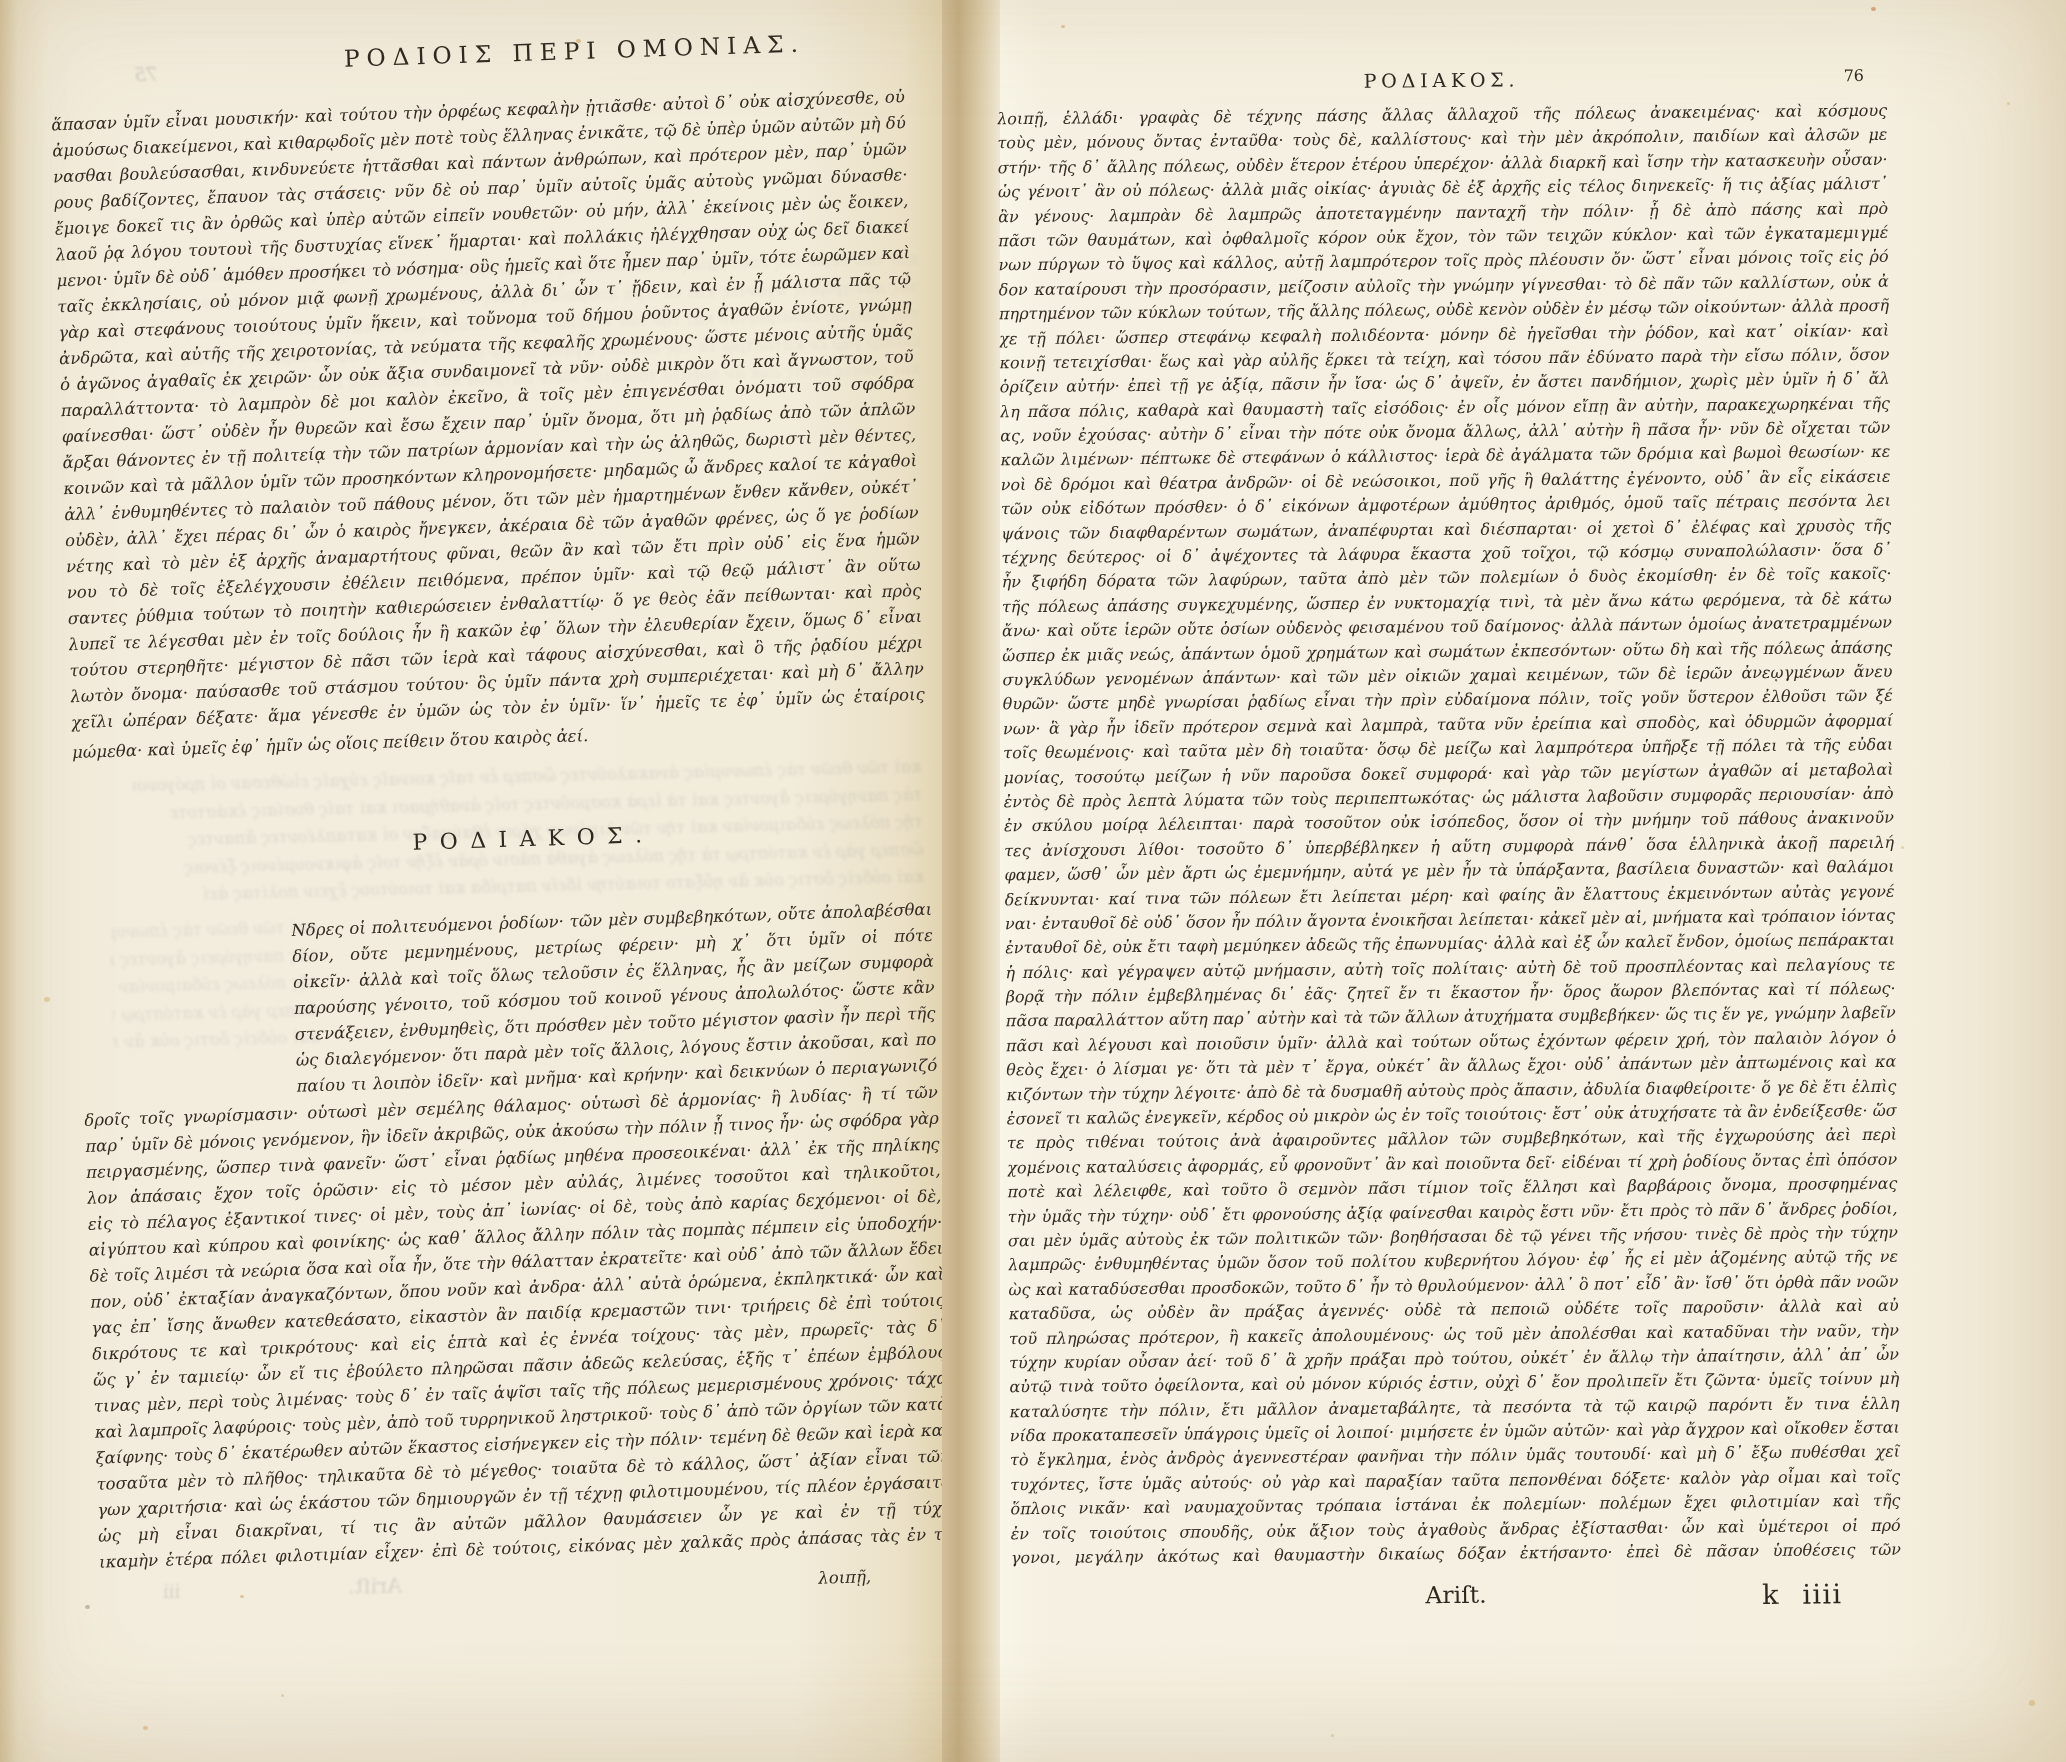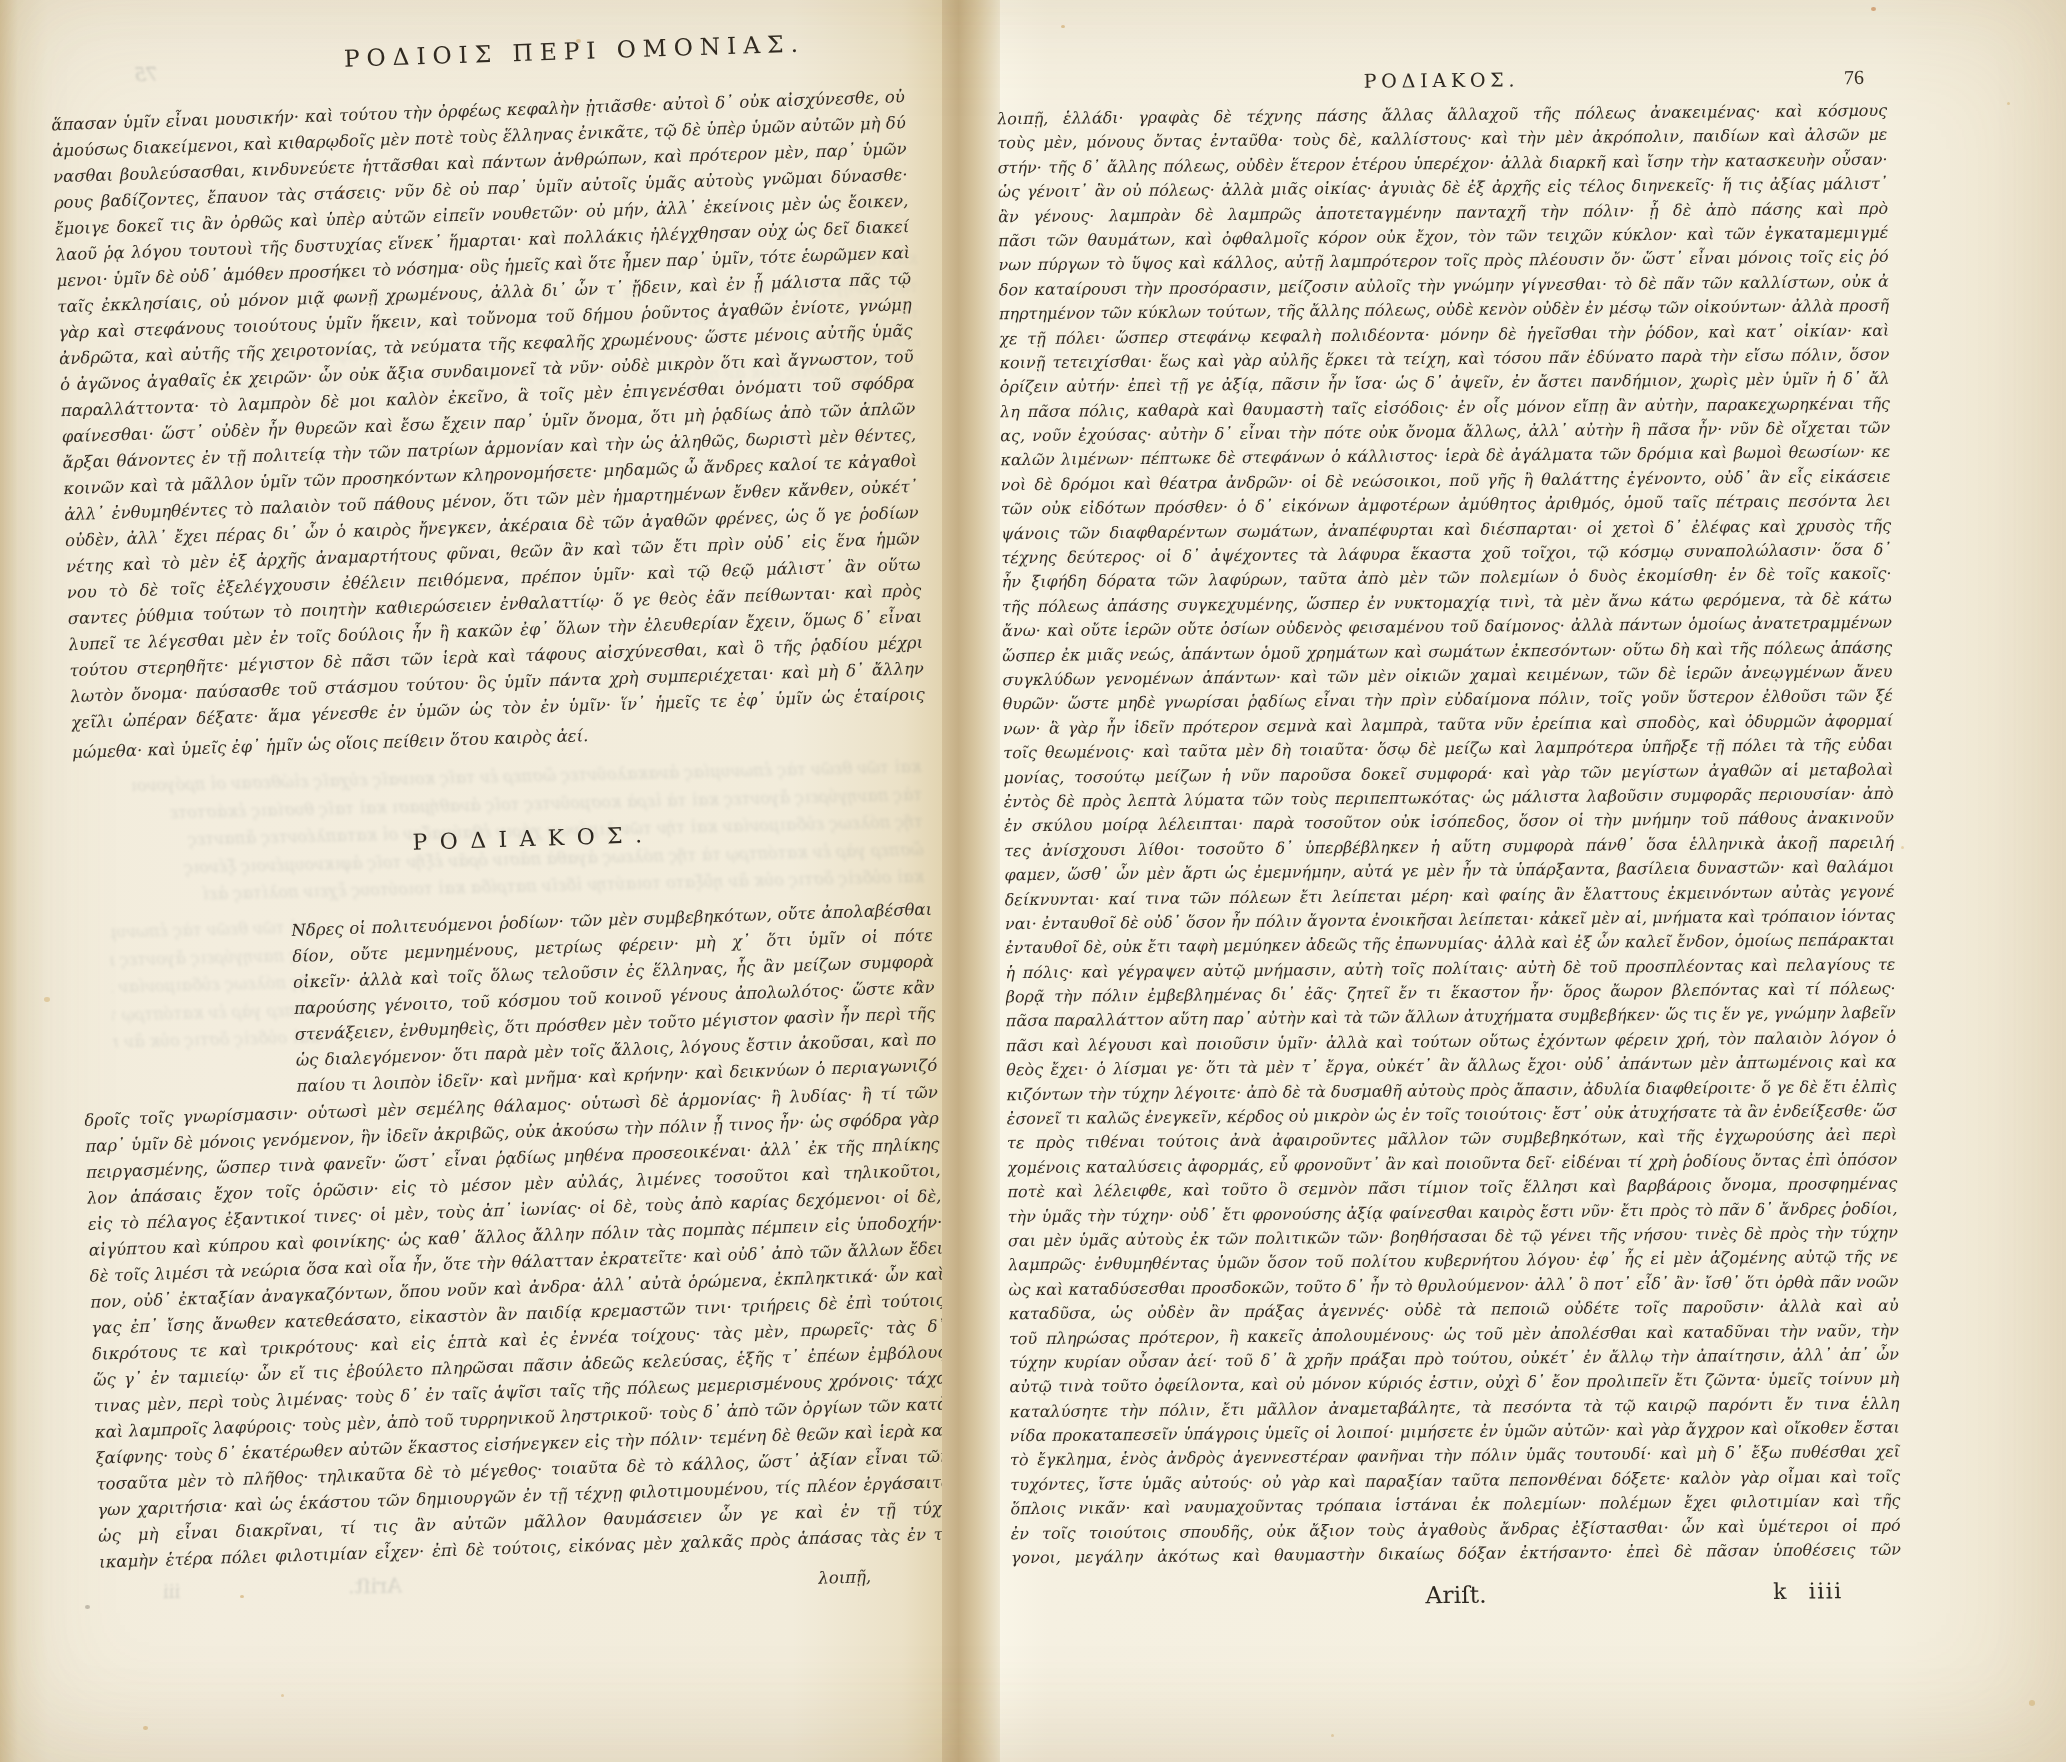--- a/index.html
+++ b/index.html
@@ -28,27 +28,27 @@
   .sect-head{position:absolute;top:806px;left:69px;right:0;text-align:center;
     font-size:22px;letter-spacing:12.4px;color:#2e2820;white-space:nowrap;}
   .block-l2i{top:890px;left:227px;width:641px;}
   .block-l2f{top:1073px;left:13.8px;width:854px;}
   .catchword{position:absolute;top:1558px;right:90px;font-style:italic;font-size:16.5px;color:#332b22;}
   
   .content-right{position:absolute;left:0;top:0;width:895px;height:1762px;
     transform:rotate(-0.55deg);transform-origin:50% 40%;color:#332b22;}
   .running-head-right{position:absolute;top:69px;left:0;right:0;text-align:center;
     font-size:19px;letter-spacing:4.8px;color:#2e2820;white-space:nowrap;}
-  .folio{position:absolute;top:70px;right:25px;font-size:20px;color:#332b22;font-family:Liberation Serif, serif;}
+  .folio{position:absolute;top:70px;right:25px;font-size:16px;color:#332b22;}
   .block-r{top:103px;left:2.8px;width:890px;}
   .rln{font-style:italic;font-size:16px;line-height:24.4px;height:24.4px;overflow:hidden;
       text-align:justify;text-align-last:justify;color:#332b22;}
   .sig-row{position:absolute;top:1581px;left:0;right:0;height:34px;}
   .sig-word{position:absolute;left:0;right:0;text-align:center;font-size:23.4px;color:#2e2820;}
-  .quire{position:absolute;right:61px;top:1.4px;font-size:22px;letter-spacing:1.4px;word-spacing:12.4px;color:#2e2820;text-align:center;}
+  .quire{position:absolute;right:61px;top:1.4px;font-size:27px;letter-spacing:1.4px;word-spacing:12.4px;color:#2e2820;text-align:center;}
   
   .ghost{position:absolute;color:#5f6a6e;font-style:italic;pointer-events:none;
     transform:scaleX(-1) rotate(1.4deg);filter:blur(1.6px);overflow:hidden;}
   .ghost .gln{font-size:16px;line-height:27.5px;white-space:nowrap;}
   .ghost-band1{left:103px;top:763px;width:820px;height:148px;opacity:.17;}
   .ghost-band2{left:112px;top:916px;width:207px;height:176px;opacity:.15;}
   .ghost-band3{left:103px;top:255px;width:820px;height:455px;opacity:.07;}
   .ghost-band4{left:1019px;top:227px;width:868px;height:1033px;opacity:.045;}
   .ghost-folio{left:134px;top:63px;font-size:19px;opacity:.26;filter:blur(0.9px);}
   .ghost-sig{left:348px;top:1574px;font-size:20.7px;opacity:.2;filter:blur(1.2px);font-style:normal;}

